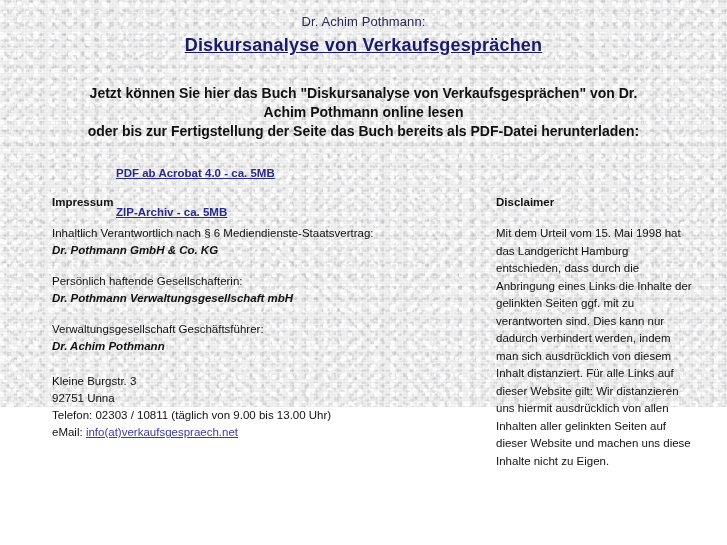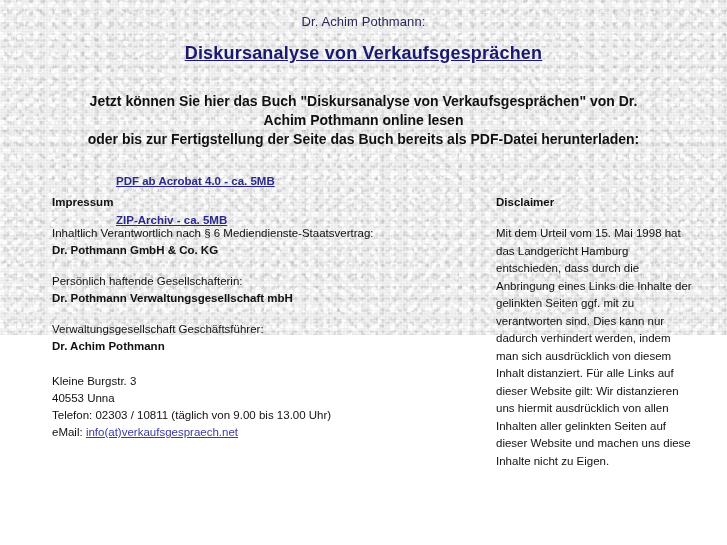--- a/index.html
+++ b/index.html
@@ -12,21 +12,21 @@
     width: 727px;
     height: 545px;
     overflow: hidden;
     font-family: "Liberation Sans", sans-serif;
   }
 
   
   #page {
     position: relative;
     width: 727px;
-    height: 335px;
+    height: 407px;
     background-color: #ededed;
     background-image:
       radial-gradient(circle at 12% 18%, rgba(255,255,255,0.95) 0 2px, rgba(0,0,0,0) 3px),
       radial-gradient(circle at 37% 9%,  rgba(170,170,175,0.30) 0 1.5px, rgba(0,0,0,0) 2.5px),
       radial-gradient(circle at 63% 27%, rgba(255,255,255,0.9) 0 2px, rgba(0,0,0,0) 3px),
       radial-gradient(circle at 84% 12%, rgba(160,160,168,0.26) 0 1.6px, rgba(0,0,0,0) 2.6px),
       radial-gradient(circle at 22% 54%, rgba(255,255,255,0.9) 0 1.8px, rgba(0,0,0,0) 2.8px),
       radial-gradient(circle at 48% 68%, rgba(165,165,172,0.28) 0 1.4px, rgba(0,0,0,0) 2.4px),
       radial-gradient(circle at 72% 58%, rgba(255,255,255,0.95) 0 2px, rgba(0,0,0,0) 3px),
       radial-gradient(circle at 91% 77%, rgba(168,168,175,0.26) 0 1.5px, rgba(0,0,0,0) 2.5px),
@@ -63,21 +63,21 @@
     color: #2a2a58;
     padding-top: 14px;
     letter-spacing: .1px;
   }
   .main-title {
     text-align: center;
     font-size: 18px;
     font-weight: bold;
     color: #191970;
     text-decoration: underline;
-    margin-top: 14px;
+    margin-top: 6px;
     letter-spacing: .2px;
   }
 
   
   .intro {
     margin: 28px auto 0 auto;
     width: 580px;
     text-align: center;
     font-size: 14px;
     font-weight: bold;
@@ -107,21 +107,21 @@
   .col-left  { position: absolute; left: 52px;  width: 330px; }
   .col-right { position: absolute; left: 496px; width: 196px; }
 
   .sec-head {
     font-size: 11.5px;
     font-weight: bold;
     color: #111111;
     margin-bottom: 17px;
   }
   .blk { font-size: 11.5px; color: #111111; line-height: 17px; margin-bottom: 14px; }
-  .blk .b { font-weight: bold; }
+  .blk .b { font-weight: bold; font-style: italic; }
   .addr { font-size: 11.5px; color: #111111; line-height: 17px; margin-top: 18px; }
   .disc-body { font-size: 11.5px; color: #111111; line-height: 17.5px; }
   .mail-link {
     color: #3a3aa0;
     text-decoration: underline;
     cursor: pointer;
   }
   .nowrap { white-space: nowrap; }
 </style>
 </head>
@@ -165,21 +165,21 @@
           <div class="b">Dr. Pothmann Verwaltungsgesellschaft mbH</div>
         </div>
 
         <div class="blk">
           <div>Verwaltungsgesellschaft Geschäftsführer:</div>
           <div class="b">Dr. Achim Pothmann</div>
         </div>
 
         <div class="addr">
           <div>Kleine Burgstr. 3</div>
-          <div>40553 Unna</div>
+          <div>92751 Unna</div>
           <div class="nowrap">Telefon: 02303 / 10811 (täglich von 9.00 bis 13.00 Uhr)</div>
           <div class="nowrap">
             <span>eMail:</span>
             <a class="mail-link">info(at)verkaufsgespraech.net</a>
           </div>
         </div>
       </div>
 
       <div class="col-right">
         <div class="sec-head">Disclaimer</div>

